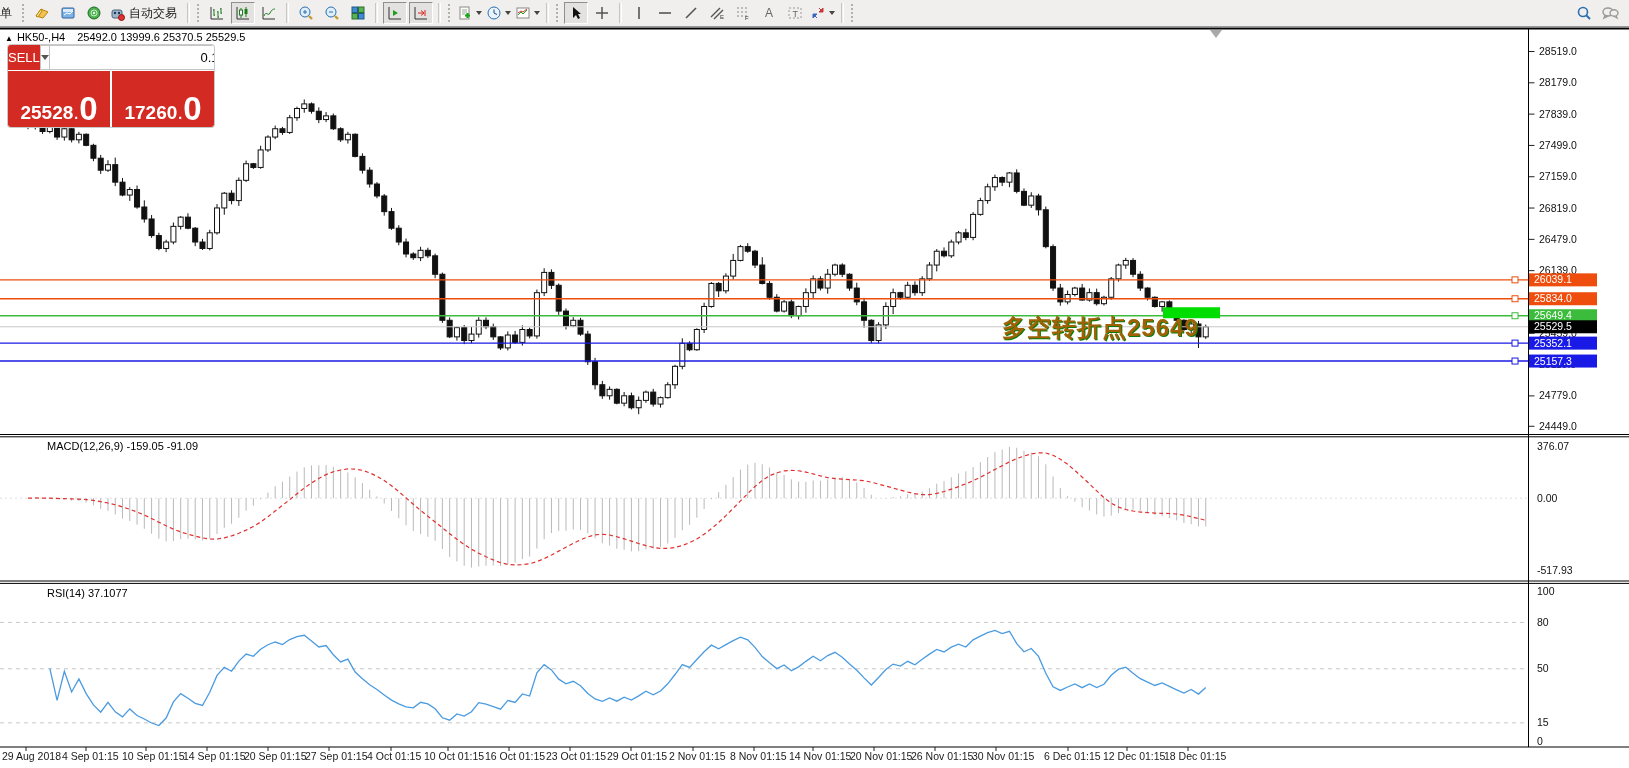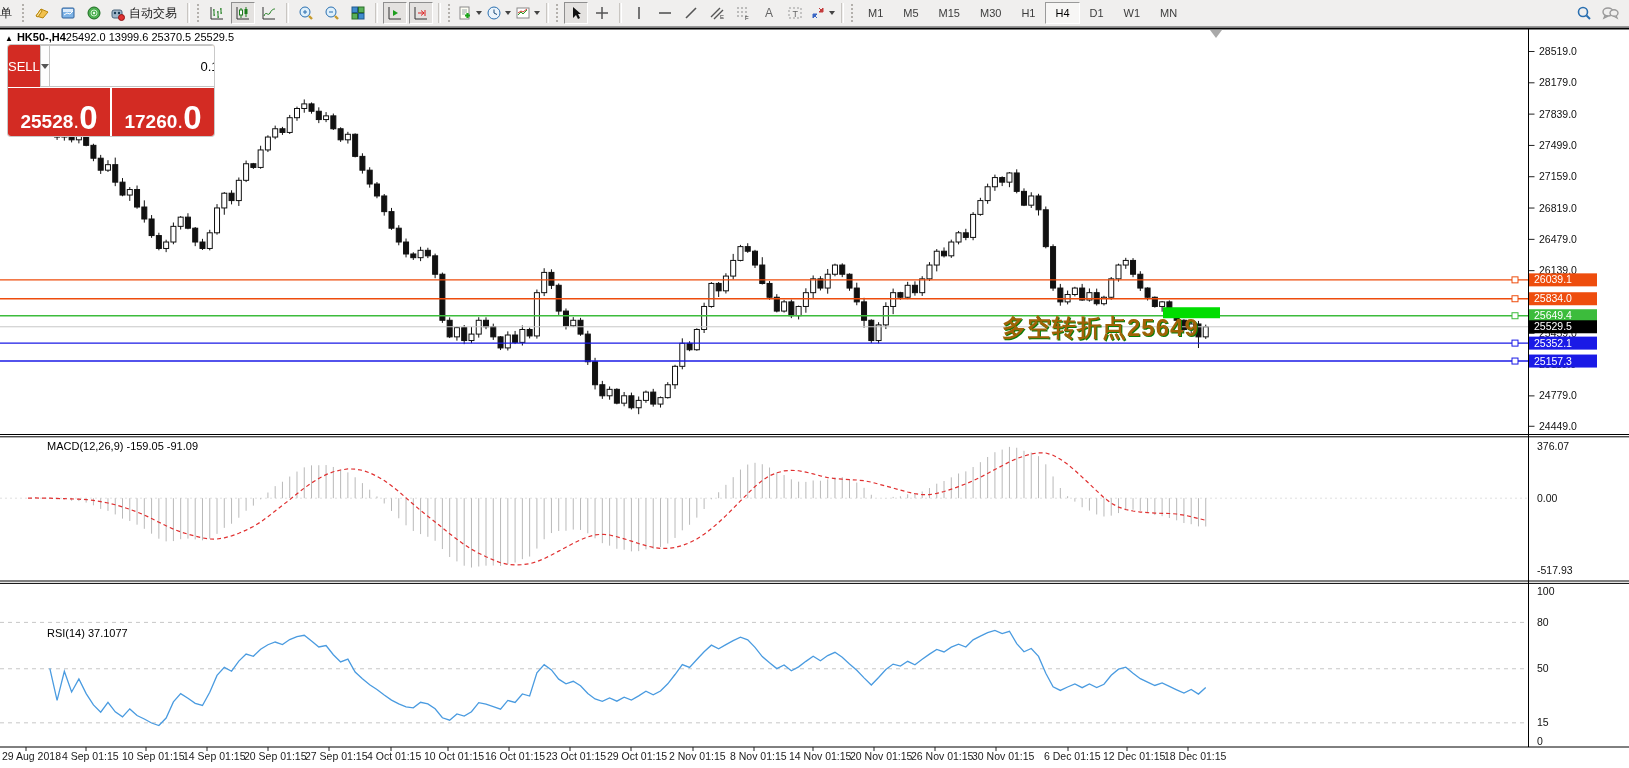--- a/index.html
+++ b/index.html
@@ -22,42 +22,42 @@
   .caret { width:0; height:0; border-left:3px solid transparent; border-right:3px solid transparent;
            border-top:4px solid #444; margin-left:3px; }
   .tf-btn { height:22px; padding:0 9px; font-size:11px; color:#3c3c3c; display:flex; align-items:center;
             border:1px solid transparent; background:transparent; }
   .tf-btn.active { background:#f7f6f5; border-color:#9a9a9a #ffffff #ffffff #9a9a9a; color:#000; }
   .tb-right { position:absolute; right:6px; top:2px; display:flex; }
 
   
   .chart-title { position:absolute; left:5px; top:31px; font-size:11px; color:#000; z-index:5; }
   .chart-title .tri { font-size:8px; margin-right:4px; }
-  .chart-title b { font-weight:bold; margin-right:0; }
+  .chart-title b { font-weight:normal; margin-right:12px; }
 
   .trade-panel { position:absolute; left:8px; top:45px; width:206px; z-index:6;
                  border-radius:3px; overflow:hidden; background:#fff; box-shadow:0 0 0 1px #c9c9c9; }
-  .tp-top { display:flex; height:42px; background:#fdba74; }
+  .tp-top { display:flex; height:25px; background:#fdba74; }
   .tp-sell,.tp-buy { width:52px; background:#d32b23; color:#fff; font-size:13px;
                      display:flex; align-items:center; justify-content:center; }
   .tp-step { width:21px; background:#fdfdfd; border:1px solid #c4c4c4; display:flex;
              align-items:center; justify-content:center; }
   .tp-vol { flex:1; border:1px solid #c4c4c4; border-left:none; border-right:none;
             text-align:right; font-size:13px; padding-right:8px; color:#000; outline:none; }
   .arrow-dn { width:0;height:0;border-left:4px solid transparent;border-right:4px solid transparent;border-top:5px solid #555; }
-  .tp-prices { display:flex; height:48px; background:#fff; gap:2px; margin-top:1px;justify-content:space-between; }
+  .tp-prices { display:flex; height:56px; background:#fff; gap:2px; margin-top:1px;justify-content:space-between; }
   .tp-price { flex:1; background:#d32b23; color:#fff; display:flex; align-items:flex-end;
               justify-content:center; padding-bottom:3px; }
   .tp-price .small { font-size:19px; font-weight:bold; line-height:22px; }
   .tp-price .pt { font-size:14px; font-weight:bold; line-height:20px; margin:0 1px; }
   .tp-price .big { font-size:33px; font-weight:bold; line-height:30px; }
 
   .ind-label { position:absolute; font-size:11px; color:#000; z-index:5;padding-left:42px; }
   #macd-label { left:5px; top:440px; }
-  #rsi-label  { left:5px; top:587px;margin-top:40px; }
+  #rsi-label  { left:5px; top:587px; }
 
   .annotation { position:absolute; left:1002px; top:312px; z-index:7;
                 font-size:24px; font-weight:bold; color:#a16207;
                 text-shadow:1px 1px 0 #0a7d0a; letter-spacing:1px; white-space:nowrap; }
 </style>
 </head>
 <body>
 <div id="stage">
 
 <svg id="chart-svg" width="1629" height="768">
@@ -913,31 +913,20 @@
     <span>
           <svg width="16" height="16">
             <path d="M3 9 l4 4 M3 13 v-4 h4 Z" fill="#3a66c4" stroke="#3a66c4"></path>
             <path d="M13 7 l-4 -4 M13 3 v4 h-4 Z" fill="#c43a3a" stroke="#c43a3a"></path>
           </svg>
         </span>
     <span class="caret"></span>
   </div>
   <div class="sep"></div>
       <div class="grip"></div>
-  <div id="tf-group" style="display:flex;">
-        <div class="tf-btn">M1</div>
-        <div class="tf-btn">M5</div>
-        <div class="tf-btn">M15</div>
-        <div class="tf-btn">M30</div>
-        <div class="tf-btn">H1</div>
-        <div class="tf-btn active">H4</div>
-        <div class="tf-btn">D1</div>
-        <div class="tf-btn">W1</div>
-        <div class="tf-btn">MN</div>
-      </div>
 
   <div class="tb-right">
     <div class="tb-btn">
       <span>
             <svg width="16" height="16">
               <circle cx="7" cy="7" r="4.5" fill="none" stroke="#2a6fb0" stroke-width="1.6"></circle>
               <path d="M10.5 10.5 L14 14" stroke="#2a6fb0" stroke-width="2"></path>
             </svg>
           </span>
     </div>

